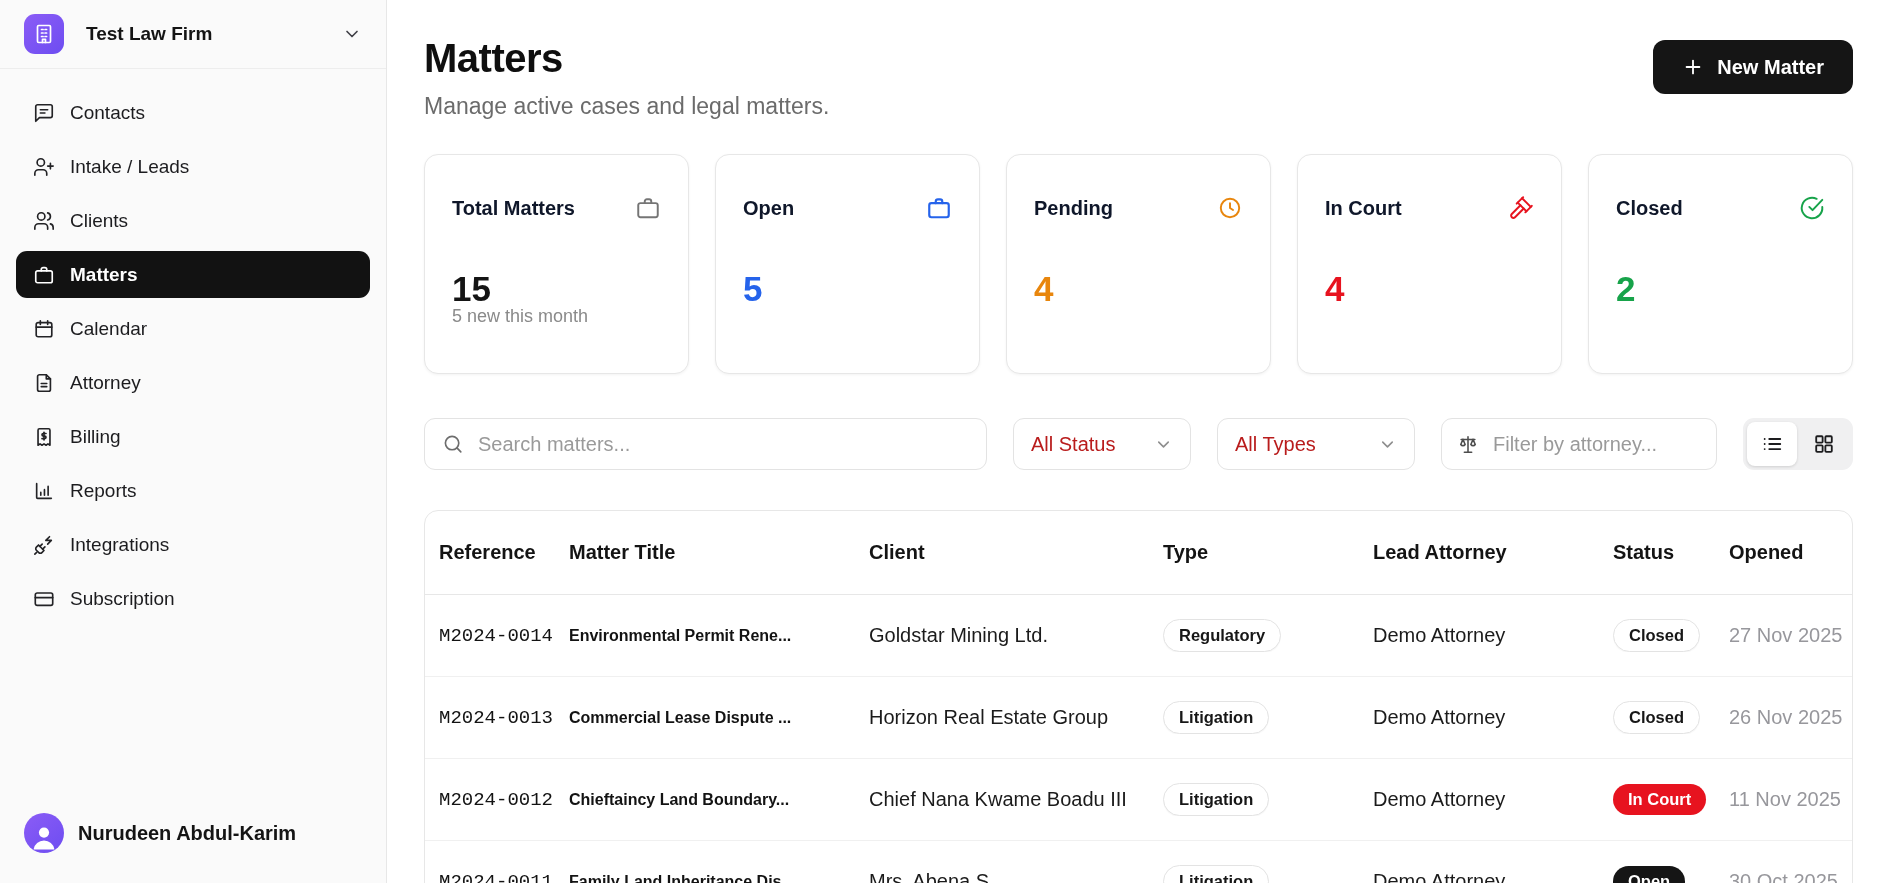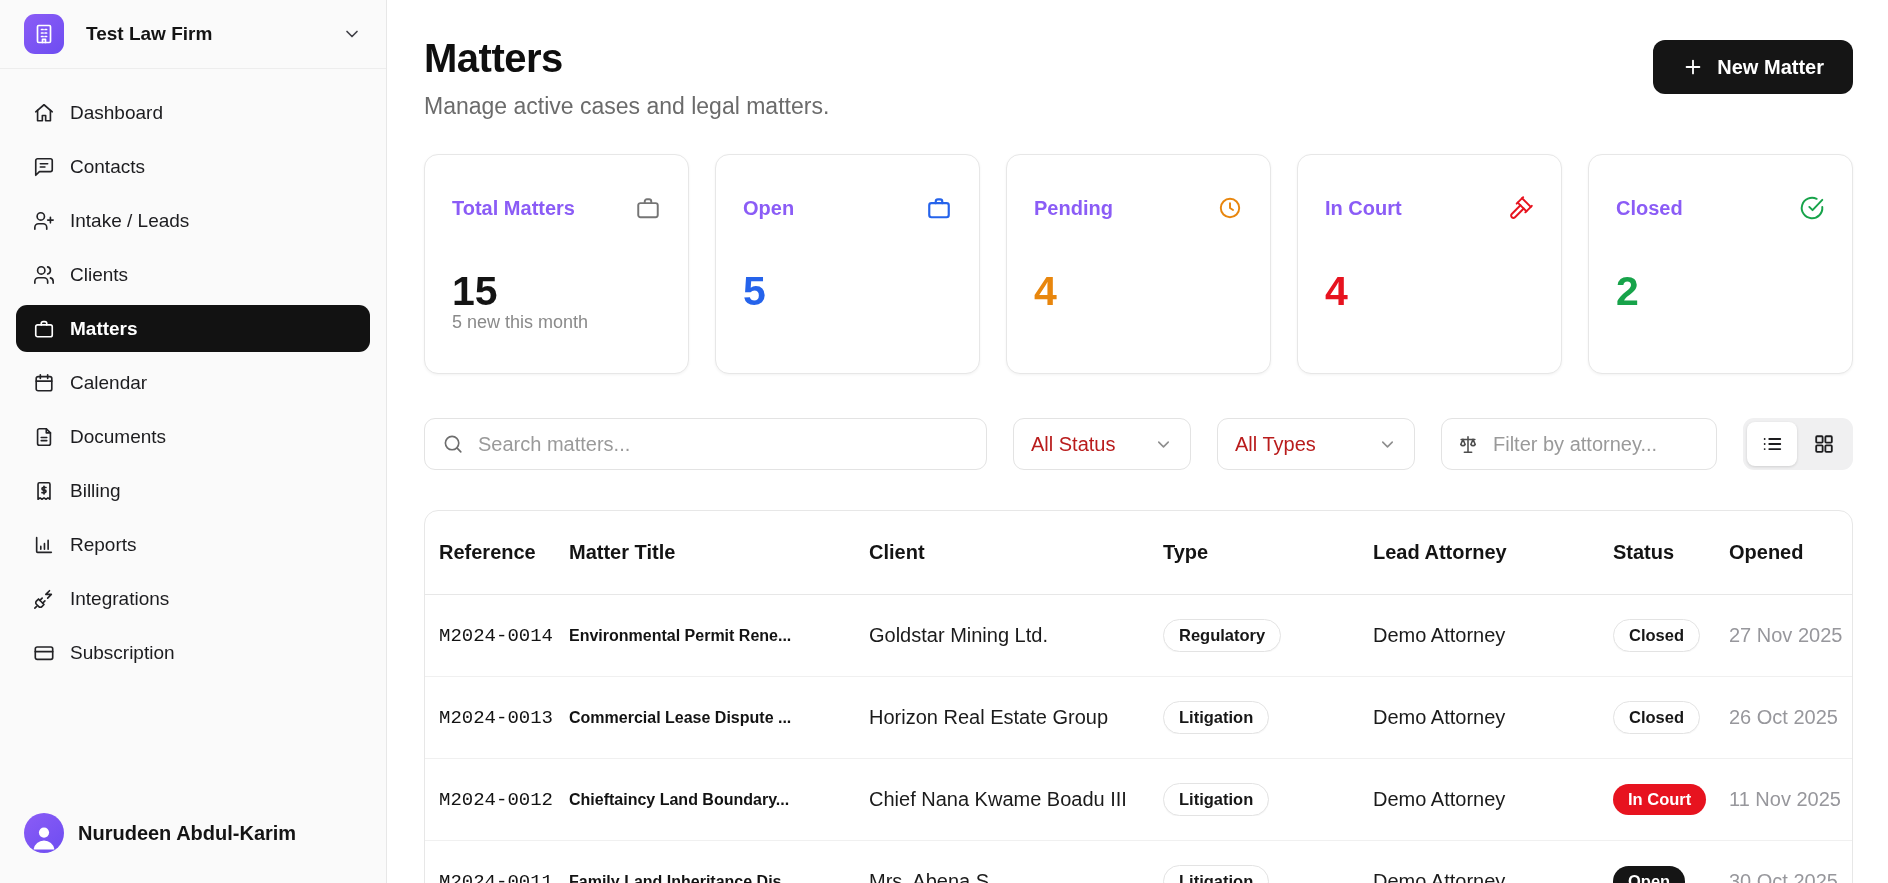--- a/index.html
+++ b/index.html
@@ -34,24 +34,24 @@
   .page-head { display: flex; justify-content: space-between; align-items: flex-start; }
   .page-title { font-size: 40px; font-weight: 800; letter-spacing: -0.5px; margin: 8px 0 12px; color: #0f0f0f; }
   .page-sub { font-size: 23px; color: #6b6b6b; }
   .btn-new { display: flex; align-items: center; gap: 13px; height: 54px; padding: 12px 29px; margin-top: 12px; background: #151515; color: #fff; border: none; border-radius: 12px; font-size: 20px; font-weight: 600; font-family: inherit; cursor: pointer; }
   .btn-new svg { width: 22px; height: 22px; }
 
   
   .cards { display: flex; gap: 26px; margin-top: 34px; }
   .card { flex: 1; height: 220px; background: #fff; border: 1px solid #e7e7e7; border-radius: 14px; box-shadow: 0 1px 3px rgba(0,0,0,.05); padding: 40px 27px 0; }
   .card-head { display: flex; justify-content: space-between; align-items: center; }
-  .card-label { font-size: 20px; font-weight: 600; color: #8b5cf6; }
+  .card-label { font-size: 20px; font-weight: 600; color: #0f172a; }
   .card-icon { display: flex; }
   .card-icon svg { width: 26px; height: 26px; }
-  .card-value { font-size: 41px; font-weight: 700; margin-top: 50px; line-height: 1; }
+  .card-value { font-size: 35px; font-weight: 700; margin-top: 50px; line-height: 1; }
   .card-sub { font-size: 18px; color: #8a8a8a; }
 
   
   .filters { display: flex; align-items: center; gap: 26px; margin-top: 44px; }
   .search-box { flex: 1; height: 52px; border: 1px solid #e3e3e3; border-radius: 11px; display: flex; align-items: center; gap: 12px; padding: 0 17px; background: #fff; }
   .search-box svg { width: 22px; height: 22px; color: #6d6d6d; flex: none; }
   .search-box input { border: none; outline: none; flex: 1; font-size: 20px; font-family: inherit; color: #141414; background: transparent; }
   .search-box input::placeholder { color: #9a9a9a; }
   .select { height: 52px; border: 1px solid #e3e3e3; border-radius: 11px; background: #fff; display: flex; align-items: center; justify-content: space-between; padding: 0 17px; font-size: 20px; color: #b91c1c; cursor: pointer; }
   .select svg { width: 19px; height: 19px; color: #8e8e8e; }
@@ -99,29 +99,20 @@
         <svg viewBox="0 0 24 24" fill="none" stroke="currentColor" stroke-width="2" stroke-linecap="round" stroke-linejoin="round">
             <path d="m6 9 6 6 6-6"></path>
           </svg>
       </span>
     </div>
 
     <nav class="nav">
       <div class="nav-item">
         <span class="nav-icon">
             <svg viewBox="0 0 24 24" fill="none" stroke="currentColor" stroke-width="1.8" stroke-linecap="round" stroke-linejoin="round">
-              <path d="m3 10.7 9-7.7 9 7.7"></path>
-              <path d="M5 9v11.5h5.2v-5.8h3.6v5.8H19V9"></path>
-            </svg>
-          </span>
-        <span>Dashboard</span>
-      </div>
-      <div class="nav-item">
-        <span class="nav-icon">
-            <svg viewBox="0 0 24 24" fill="none" stroke="currentColor" stroke-width="1.8" stroke-linecap="round" stroke-linejoin="round">
               <path d="M21 15a2 2 0 0 1-2 2H7l-4 4V5a2 2 0 0 1 2-2h14a2 2 0 0 1 2 2z"></path>
               <path d="M8 8.5h8M8 12h5"></path>
             </svg>
           </span>
         <span>Contacts</span>
       </div>
       <div class="nav-item">
         <span class="nav-icon">
             <svg viewBox="0 0 24 24" fill="none" stroke="currentColor" stroke-width="1.8" stroke-linecap="round" stroke-linejoin="round">
               <path d="M15 21v-2a4 4 0 0 0-4-4H6a4 4 0 0 0-4 4v2"></path>
@@ -161,21 +152,21 @@
         <span>Calendar</span>
       </div>
       <div class="nav-item">
         <span class="nav-icon">
             <svg viewBox="0 0 24 24" fill="none" stroke="currentColor" stroke-width="1.8" stroke-linecap="round" stroke-linejoin="round">
               <path d="M14.5 3H7a2 2 0 0 0-2 2v14a2 2 0 0 0 2 2h10a2 2 0 0 0 2-2V7.5z"></path>
               <path d="M14.5 3v4.5H19"></path>
               <path d="M9 12.5h6M9 16h6"></path>
             </svg>
           </span>
-        <span>Documents</span>
+        <span>Attorney</span>
       </div>
       <div class="nav-item">
         <span class="nav-icon">
             <svg viewBox="0 0 24 24" fill="none" stroke="currentColor" stroke-width="1.8" stroke-linecap="round" stroke-linejoin="round">
               <path d="M5.5 21V4.5A1.5 1.5 0 0 1 7 3h10a1.5 1.5 0 0 1 1.5 1.5V21l-2.2-1.5-2.1 1.5-2.2-1.5L9.8 21l-2.1-1.5z"></path>
               <path d="M12 6.8v8.4"></path>
               <path d="M14.2 8.2h-3a1.4 1.4 0 0 0 0 2.8h1.6a1.4 1.4 0 0 1 0 2.8H9.8"></path>
             </svg>
           </span>
         <span>Billing</span>
@@ -378,21 +369,21 @@
         <div class="cell opened">27 Nov 2025</div>
       </div>
 
       <div class="trow tbody-row">
         <div class="cell ref">M2024-0013</div>
         <div class="cell mtitle">Commercial Lease Dispute ...</div>
         <div class="cell client">Horizon Real Estate Group</div>
         <div class="cell"><span class="badge outline">Litigation</span></div>
         <div class="cell attorney">Demo Attorney</div>
         <div class="cell"><span class="badge outline">Closed</span></div>
-        <div class="cell opened">26 Oct 2025</div>
+        <div class="cell opened">26 Nov 2025</div>
       </div>
 
       <div class="trow tbody-row">
         <div class="cell ref">M2024-0012</div>
         <div class="cell mtitle">Chieftaincy Land Boundary...</div>
         <div class="cell client">Chief Nana Kwame Boadu III</div>
         <div class="cell"><span class="badge outline">Litigation</span></div>
         <div class="cell attorney">Demo Attorney</div>
         <div class="cell"><span class="badge solid-red">In Court</span></div>
         <div class="cell opened">11 Nov 2025</div>

